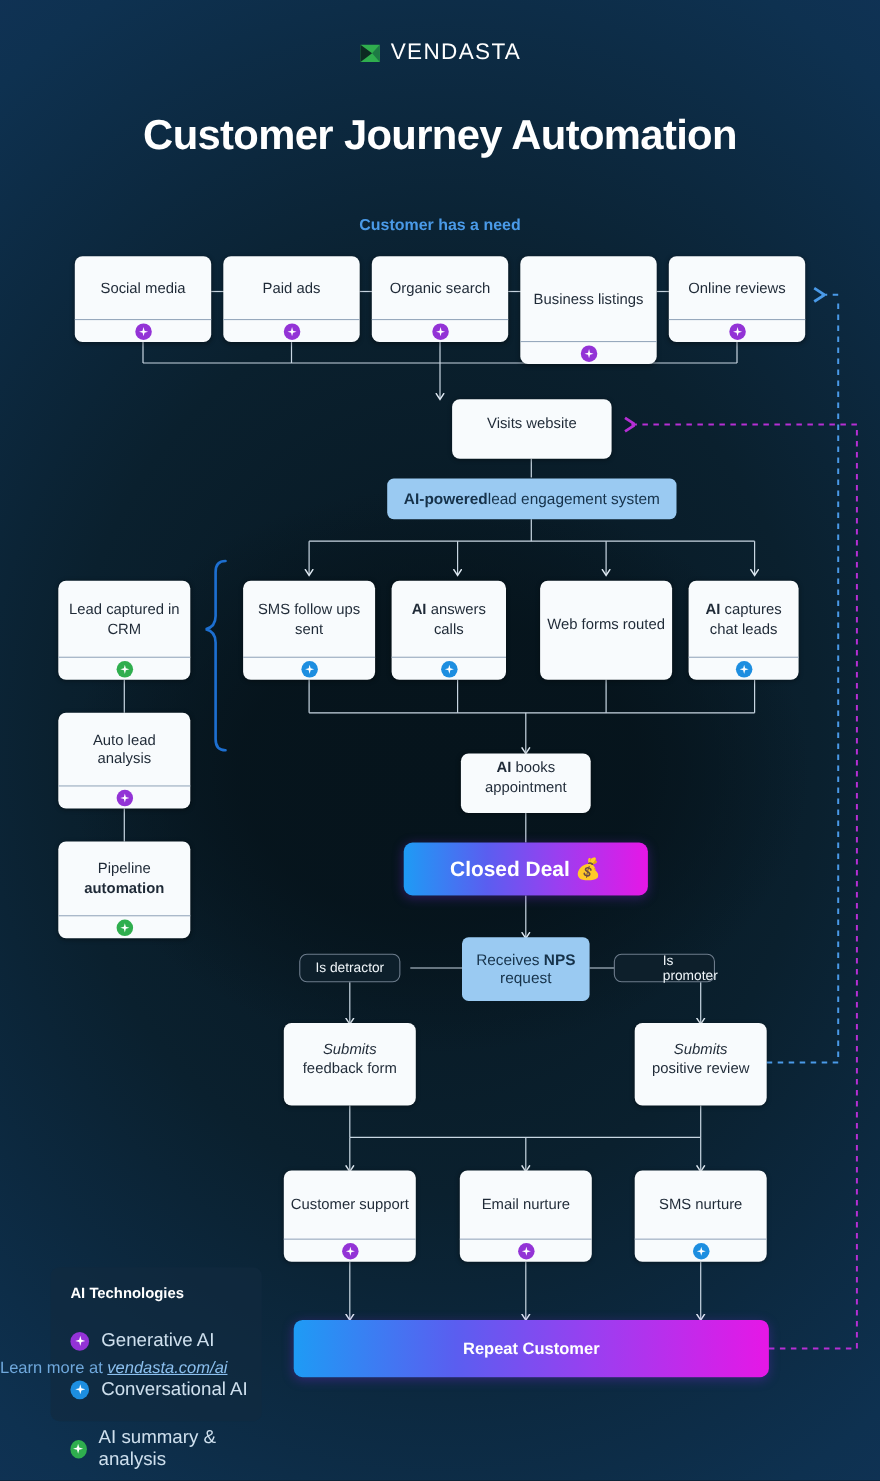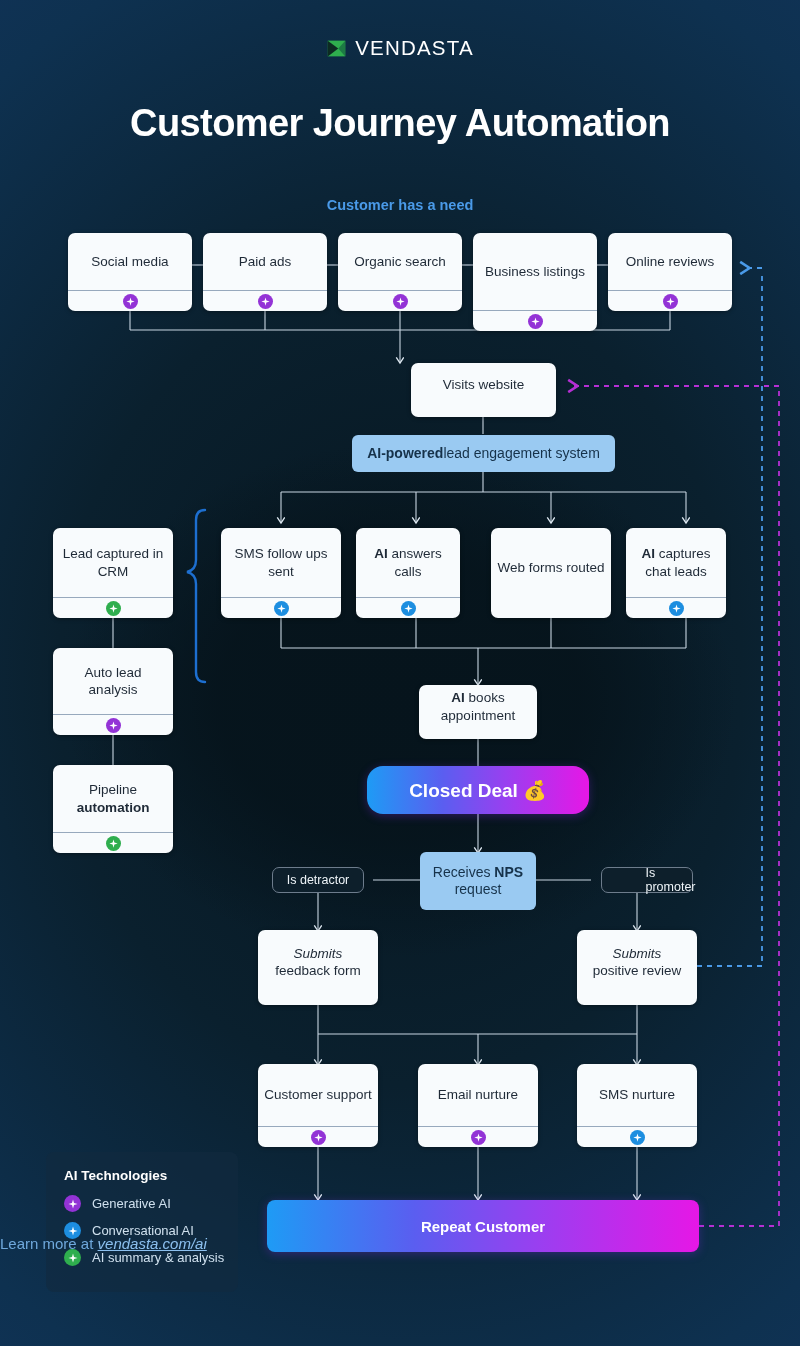--- a/index.html
+++ b/index.html
@@ -78,21 +78,21 @@
 
   
   .legend{
     position:absolute;left:46px;top:1152px;width:192px;height:140px;
     background:rgba(17,42,63,0.62);border-radius:8px;padding:16px 0 0 18px;box-sizing:border-box;
   }
   .legend h4{margin:0 0 12px 0;color:#ffffff;font-size:13.5px;font-weight:bold;}
   .lrow{display:flex;align-items:center;gap:11px;margin-bottom:10px;}
   .lrow .badge{width:17px;height:17px;}
   .lrow .badge svg{width:10px;height:10px;}
-  .lrow span{color:#cfe0ee;font-size:13px;}
+  .lrow span{color:#cfe0ee;font-size:17px;margin-top:14px;}
   .em-italic{font-style:italic;}
 </style>
 </head>
 <body>
 
 <div id="stage">
 
   <svg id="svgroot" viewBox="0 0 800 1346">
     <defs>
       <marker id="arw" markerWidth="9" markerHeight="9" refX="4.2" refY="4" orient="auto">
@@ -316,31 +316,31 @@
       </span>
     </div>
   </div>
 
   <div class="node nobadge" style="left:419px;top:685px;width:118px;height:54px;">
     <div class="nlabel">
       <span><b>AI</b> <span>books appointment</span></span>
     </div>
   </div>
 
-  <div class="gradbar" id="closed-deal" style="left:367px;top:766px;width:222px;height:48px;border-radius:16px;">
+  <div class="gradbar" id="closed-deal" style="left:367px;top:766px;width:222px;height:48px;">
     <span>Closed Deal 💰</span>
   </div>
 
   <div class="pill" style="left:272px;top:867px;width:92px;height:26px;">
     <span>Is detractor</span>
   </div>
   <div class="bluebar" style="left:420px;top:852px;width:116px;height:58px;">
     <span><span>Receives </span><b>NPS</b><span> request</span></span>
   </div>
-  <div class="pill" style="left:601px;top:867px;width:92px;height:26px;padding-left:47px;">
+  <div class="pill" style="left:558px;top:867px;width:92px;height:26px;padding-left:47px;">
     <span>Is promoter</span>
   </div>
 
   <div class="node nobadge" style="left:258px;top:930px;width:120px;height:75px;">
     <div class="nlabel">
       <span><i class="em-italic">Submits</i><br><span>feedback form</span></span>
     </div>
   </div>
   <div class="node nobadge" style="left:577px;top:930px;width:120px;height:75px;">
     <div class="nlabel">

